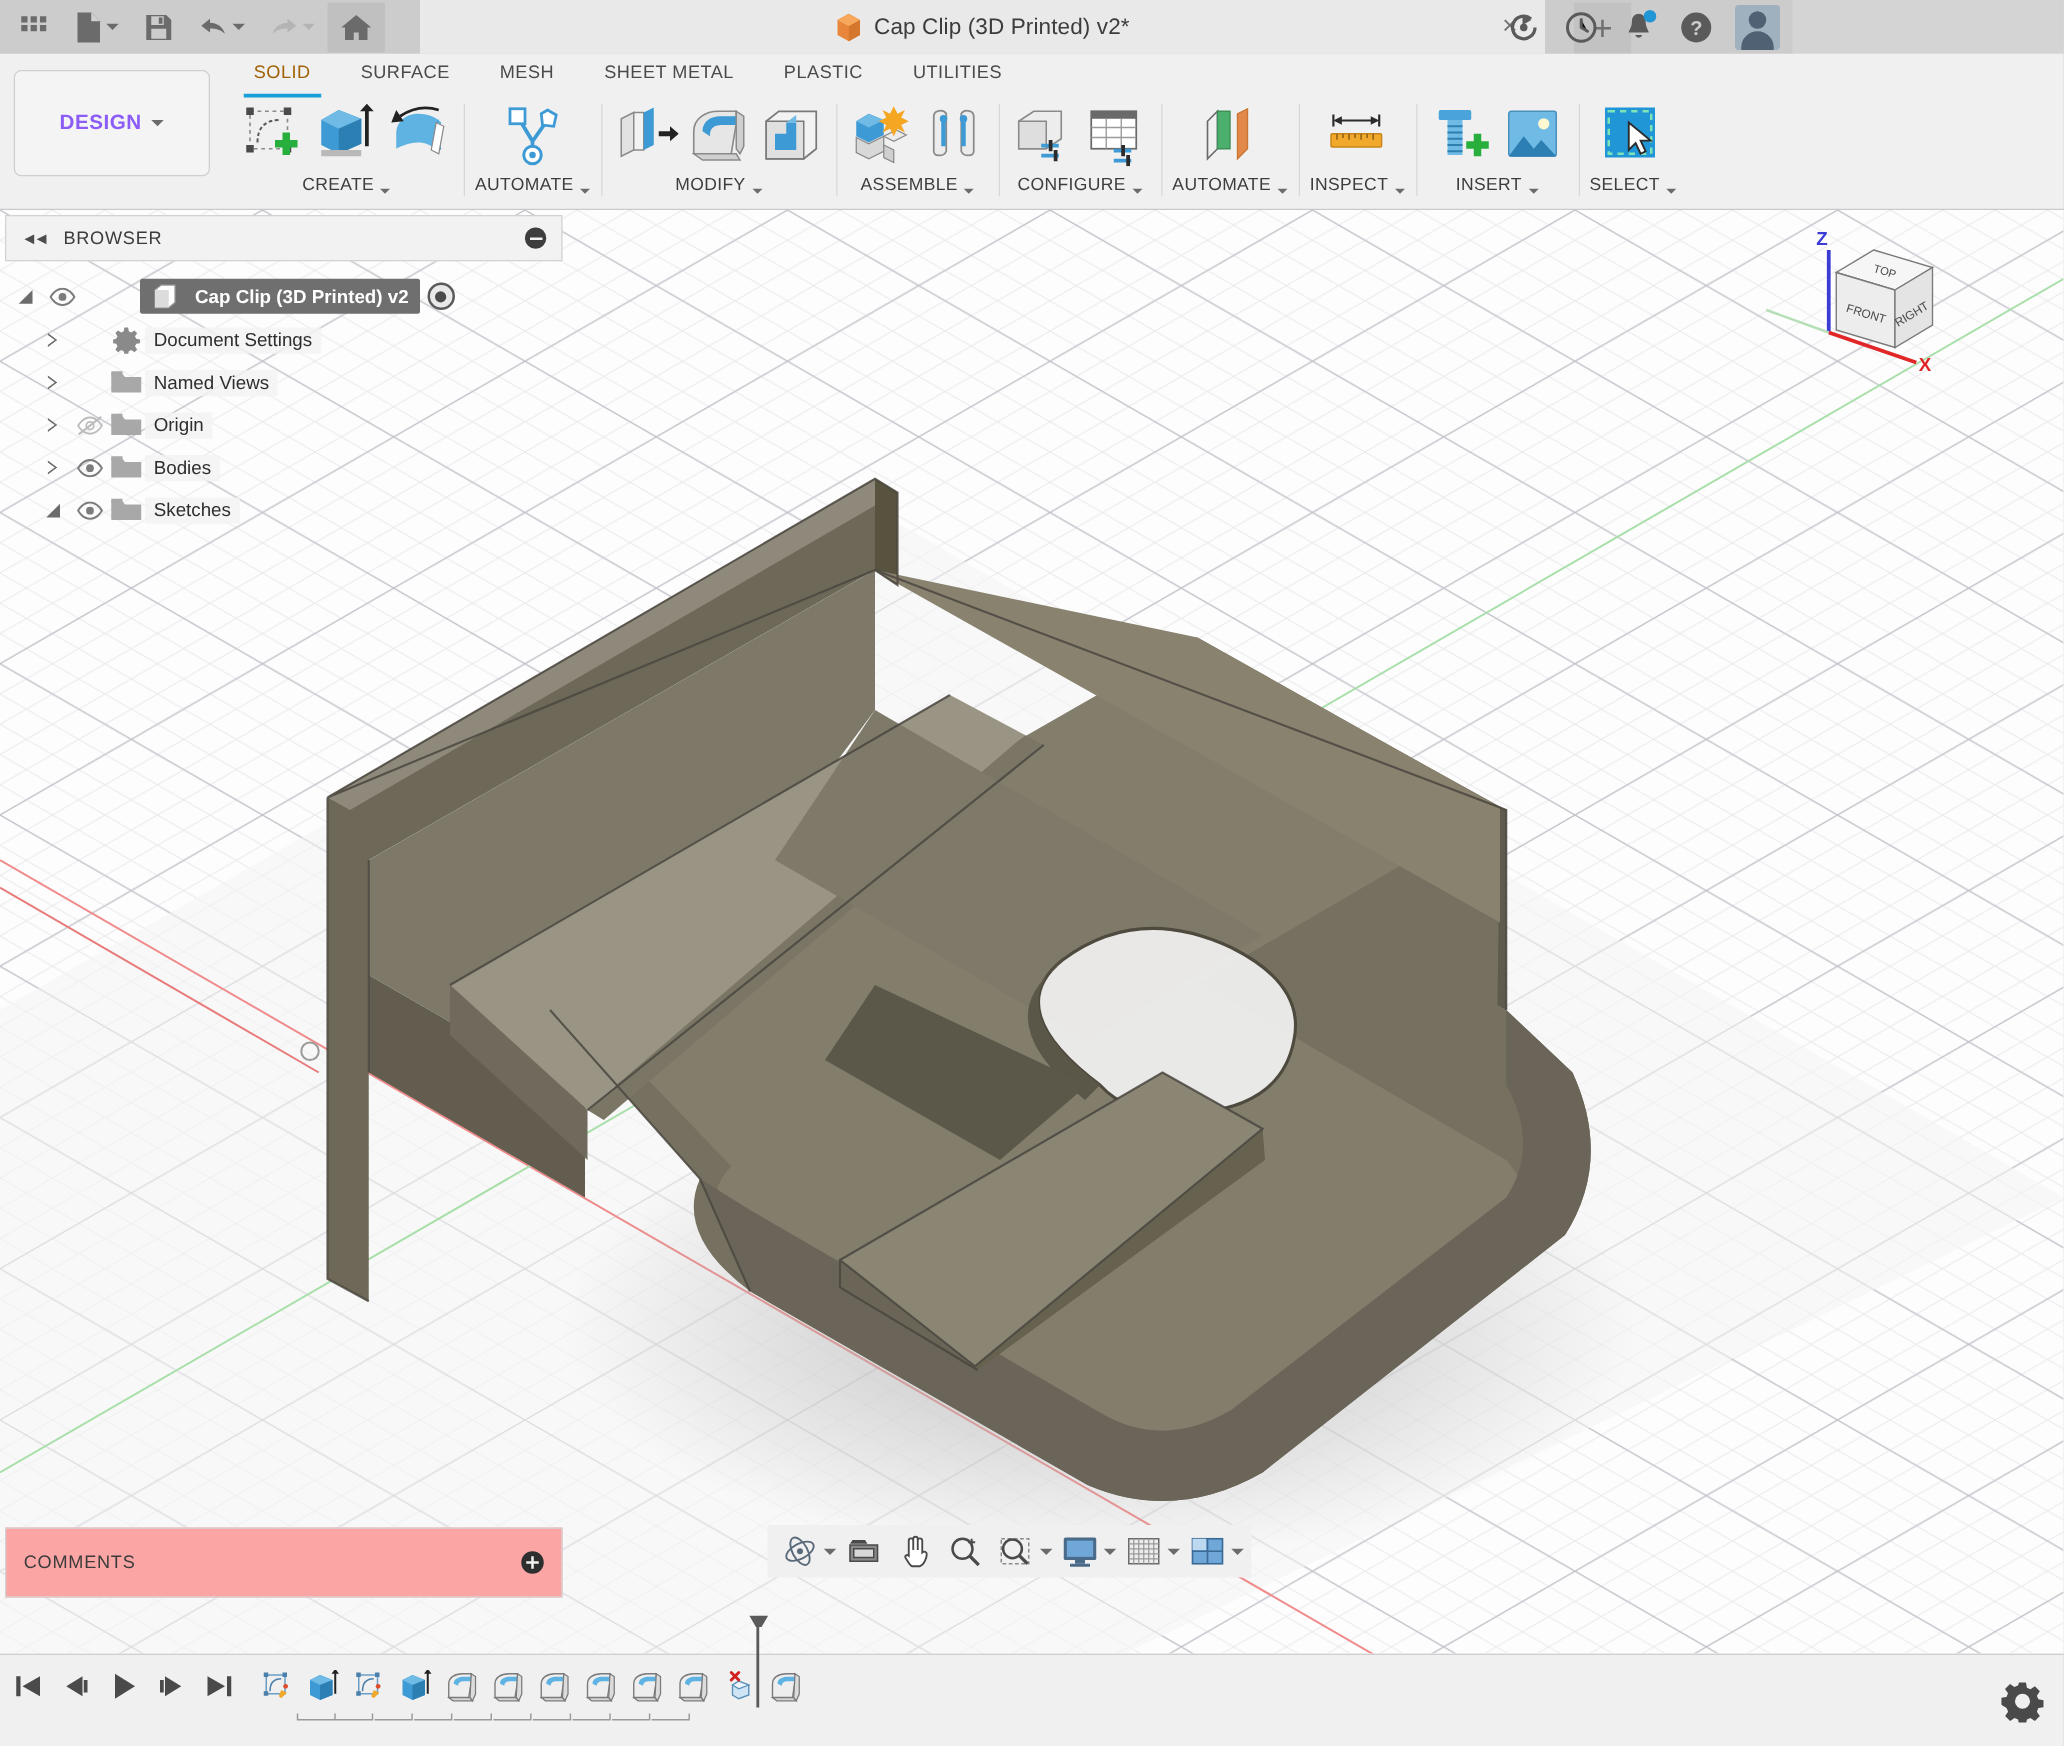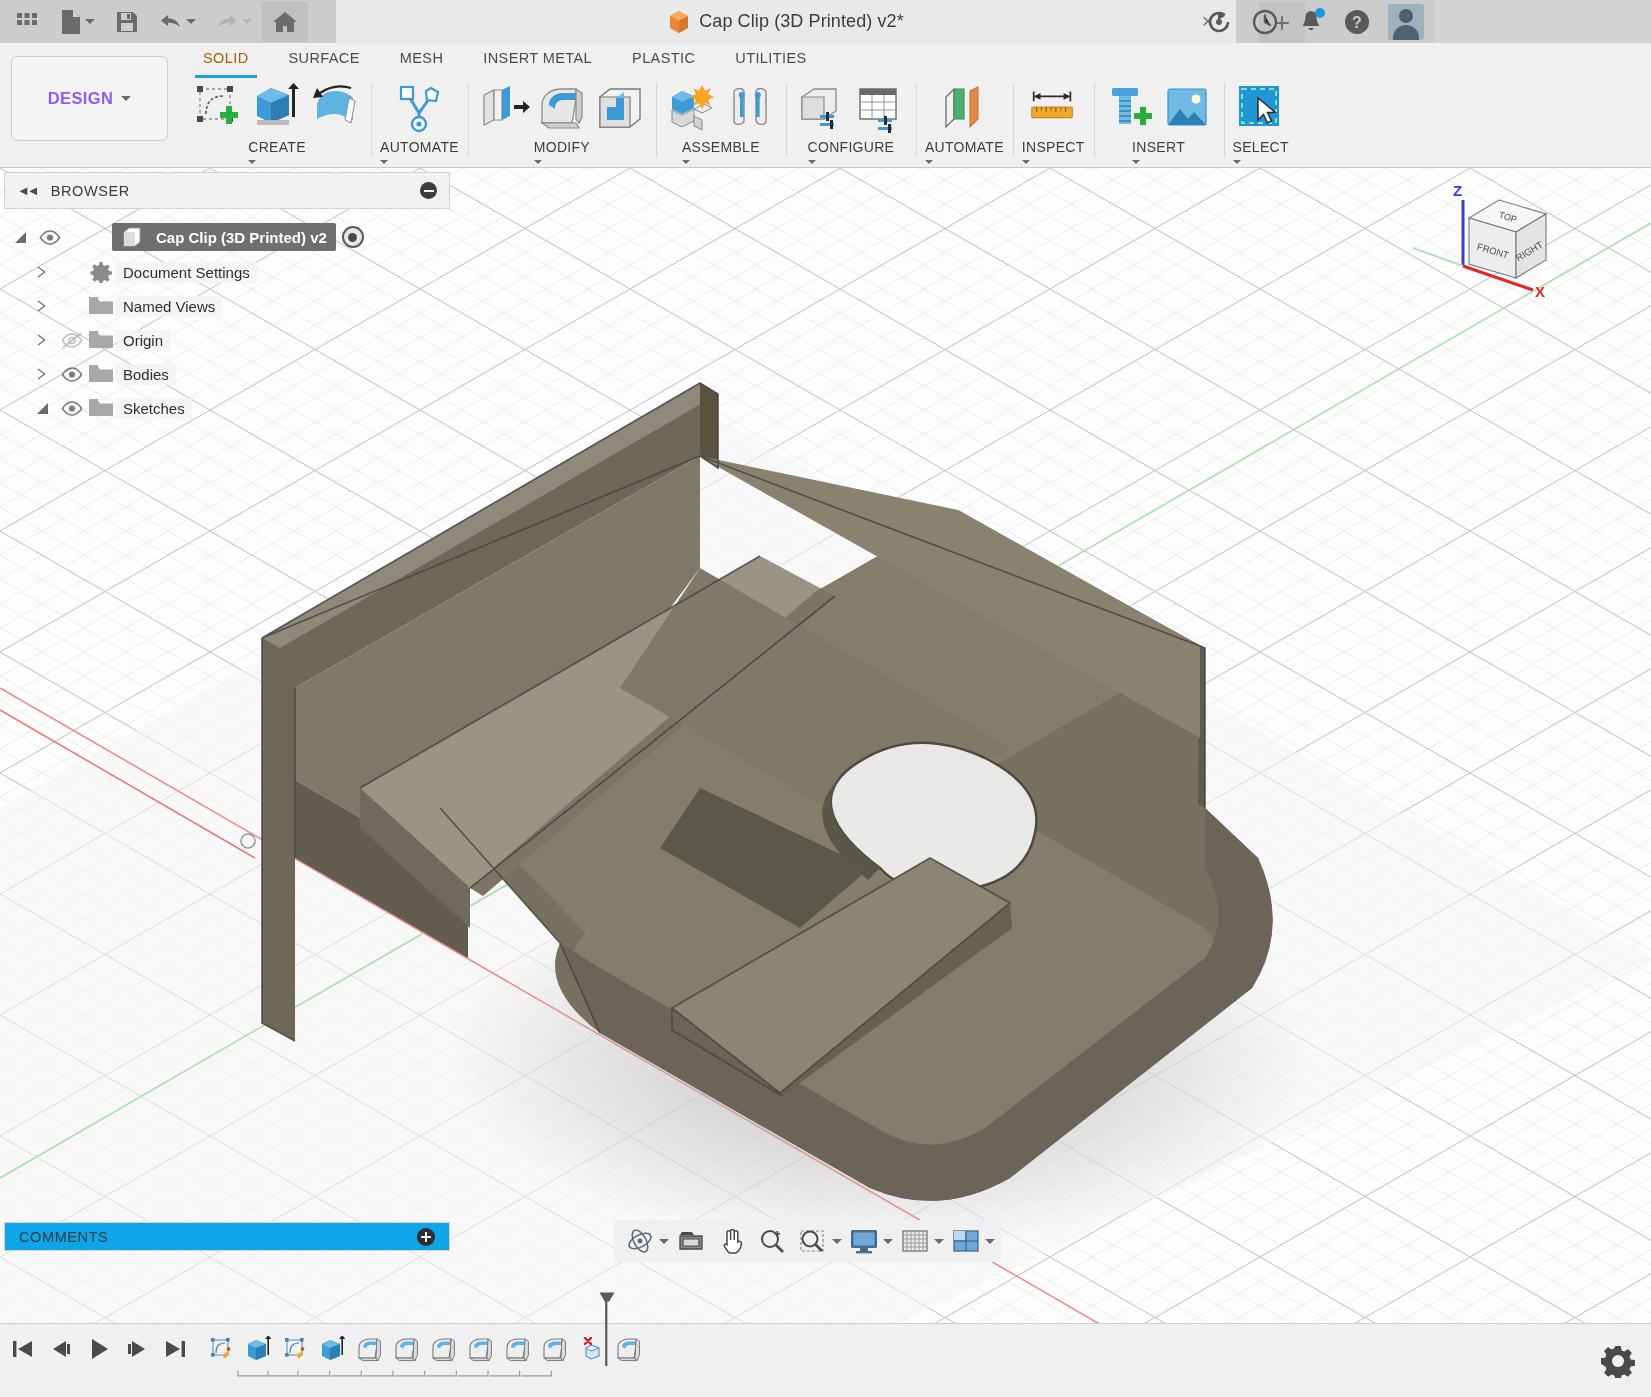--- a/index.html
+++ b/index.html
@@ -63,21 +63,21 @@
 
   .tabs { position: absolute; left: 183px; top: 2px; display: flex; }
   .rtab { padding: 0 20px; height: 28px; line-height: 26px; font-size: 14.5px; color: #4a4a4a; letter-spacing: .4px; position: relative; }
   .rtab.active { color: #a16207; }
   .rtab.active::after { content:""; position:absolute; left:12px; right:12px; bottom:-5px; height:3px; background:#1b9fd8; }
 
   .panels { position: absolute; left: 183px; top: 34px; display: flex; height: 90px; }
   .panel { display: flex; flex-direction: column; align-items: center; padding: 0 9px; position: relative; }
   .panel + .panel::before { content:""; position:absolute; left:0; top:6px; bottom:10px; width:1px; background:#d8d8d8; }
   .panel-icons { display: flex; align-items: flex-start; gap: 4px; height: 62px; padding-top: 2px; }
-  .panel-label { display:flex; align-items:flex-start; gap:5px; font-size: 14px; color: #3d3d3d; letter-spacing:.3px;flex-direction:column; }
+  .panel-label { display:flex; align-items:flex-end; gap:5px; font-size: 14px; color: #3d3d3d; letter-spacing:.3px; }
   .ic { width: 54px; height: 58px; display: flex; align-items: center; justify-content: center; }
   .ic svg { display:block; }
 
   
   .canvas {
     position: absolute; left: 0; top: 168px; width: 1651px; height: 1155px;
     background: #fdfdfd;
     overflow: hidden;
   }
   .grid-layer { position:absolute; inset:0; }
@@ -109,22 +109,22 @@
   .root-pill {
     display:flex; align-items:center; gap: 9px;
     background: #6f6f6f; padding: 3px 9px 3px 5px; border-radius: 2px; margin-left: 48px;
   }
   .root-pill .nlabel { background: transparent; color:#fff; font-weight: bold; font-size: 15px; padding:0; }
   .radio-dot { width:22px;height:22px;border-radius:50%;border:2px solid #5a5a5a; background:#e8e8e8; display:flex;align-items:center;justify-content:center; margin-left:6px;}
   .radio-dot i { width:9px;height:9px;border-radius:50%; background:#4a4a4a; display:block; }
 
   
   .comments {
-    position: absolute; left: 4px; top: 1054px; width: 446px; height: 29px;
-    background: #0ea5e9; border: 1px solid #d2d2d2;
+    position: absolute; left: 4px; top: 1054px; width: 446px; height: 56px;
+    background: #fca5a5; border: 1px solid #d2d2d2;
     display: flex; align-items: center; padding: 0 14px;
   }
   .comments .title { flex: 1; font-size: 14.5px; color: #3b3b3b; letter-spacing:.6px; }
   .plus-circle { width:18px;height:18px;border-radius:50%;background:#2e2e2e;position:relative; }
   .plus-circle::before{content:"";position:absolute;left:4px;top:8px;width:10px;height:2px;background:#f2f2f2;}
   .plus-circle::after{content:"";position:absolute;left:8px;top:4px;width:2px;height:10px;background:#f2f2f2;}
 
   
   .viewcube { position: absolute; right: 70px; top: 10px; width: 170px; height: 120px; }
 
@@ -249,21 +249,21 @@
 
     <div class="design-btn">
       <span>DESIGN</span>
       <span class="caret"></span>
     </div>
 
     <div class="tabs">
       <div class="rtab active">SOLID</div>
       <div class="rtab">SURFACE</div>
       <div class="rtab">MESH</div>
-      <div class="rtab">INSERT METAL</div>
+      <div class="rtab">SHEET METAL</div>
       <div class="rtab">PLASTIC</div>
       <div class="rtab">UTILITIES</div>
     </div>
 
     <div class="panels">
 
       <div class="panel">
         <div class="panel-icons">
           <div class="ic">
             <svg width="50" height="48" viewBox="0 0 50 48">

